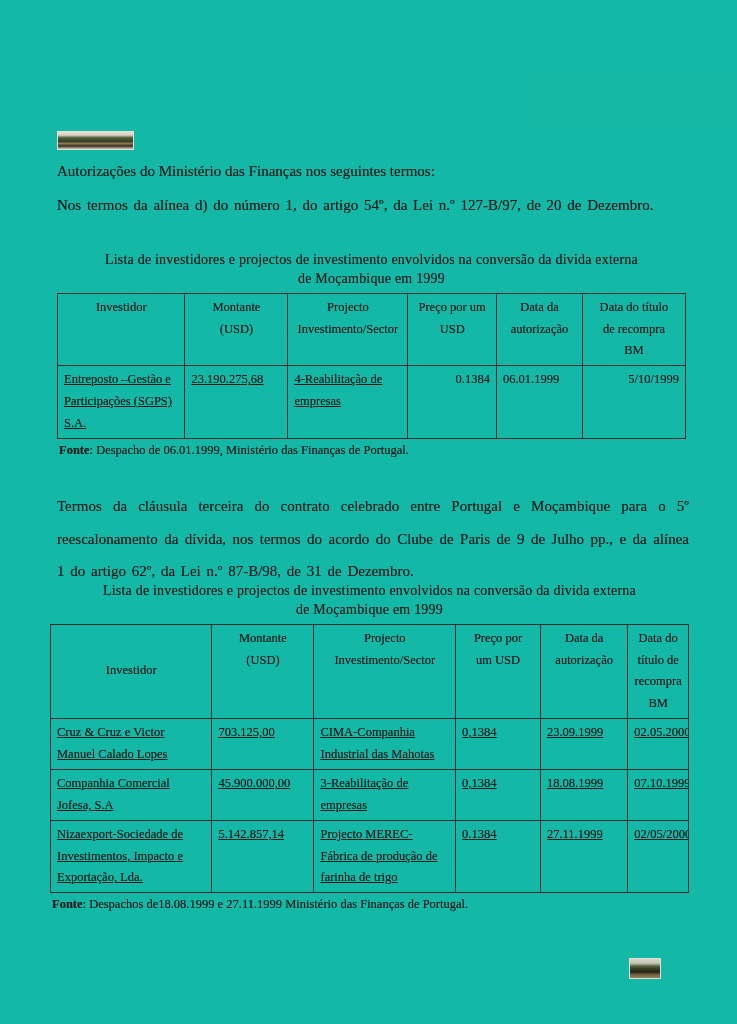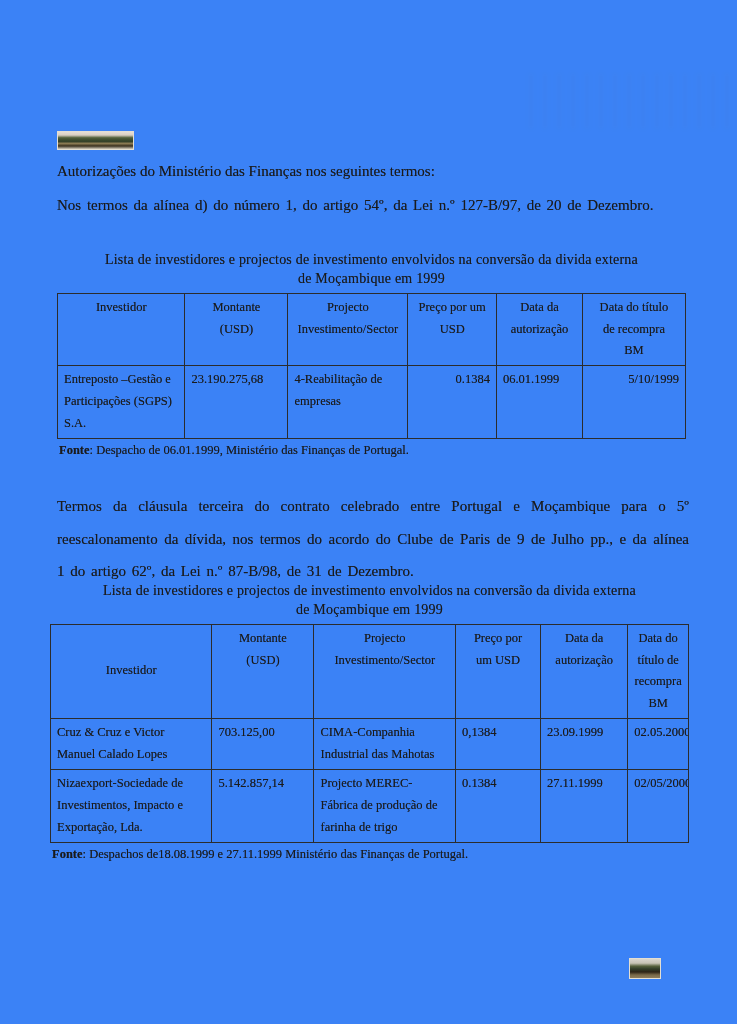--- a/index.html
+++ b/index.html
@@ -5,21 +5,21 @@
   * { margin: 0; padding: 0; box-sizing: border-box; }
   html, body { background: #ffffff; }
   body {
     font-family: "Liberation Serif", "DejaVu Serif", serif;
     color: #1b1b1b;
   }
   .page {
     position: relative;
     width: 737px;
     height: 1024px;
-    background: #3b82f6;
+    background: #14b8a6;
     overflow: hidden;
   }
   
   .photo {
     position: absolute;
     border: 1px solid #e3ded2;
   }
   .photo-top {
     left: 57px; top: 131px; width: 77px; height: 19px;
     background: linear-gradient(180deg,
@@ -77,21 +77,21 @@
     padding: 3px 6px;
     line-height: 1.75;
     overflow: hidden;
   }
   th {
     font-weight: normal;
     text-align: center;
     white-space: pre-line;
   }
   .th-mid { vertical-align: middle; }
-  td.al { text-align: left; }
+  td.al { text-align: left; text-decoration: underline; }
   td.ac { text-align: left; }
   td.ar { text-align: right; }
   .fonte {
     font-size: 12.5px;
     margin-top: 2px;
     padding-left: 2px;
     line-height: 1.5;
   }
   .fonte .fonte-label { font-weight: bold; }
   .mid-para {
@@ -194,20 +194,28 @@
       <tbody>
         <tr>
           <td class="al">Cruz &amp; Cruz e Victor Manuel Calado Lopes</td>
           <td class="al">703.125,00</td>
           <td class="al">CIMA-Companhia Industrial das Mahotas</td>
           <td class="al">0,1384</td>
           <td class="al">23.09.1999</td>
           <td class="al">02.05.2000</td>
         </tr>
         <tr>
+          <td class="al">Companhia Comercial Jofesa, S.A</td>
+          <td class="al">45.900.000,00</td>
+          <td class="al">3-Reabilitação de empresas</td>
+          <td class="al">0,1384</td>
+          <td class="al">18.08.1999</td>
+          <td class="al">07.10.1999</td>
+        </tr>
+        <tr>
           <td class="al">Nizaexport-Sociedade de Investimentos, Impacto e Exportação, Lda.</td>
           <td class="al">5.142.857,14</td>
           <td class="al">Projecto MEREC- Fábrica de produção de farinha de trigo</td>
           <td class="al">0.1384</td>
           <td class="al">27.11.1999</td>
           <td class="al">02/05/2000</td>
         </tr>
       </tbody>
     </table>
     <div class="fonte">

